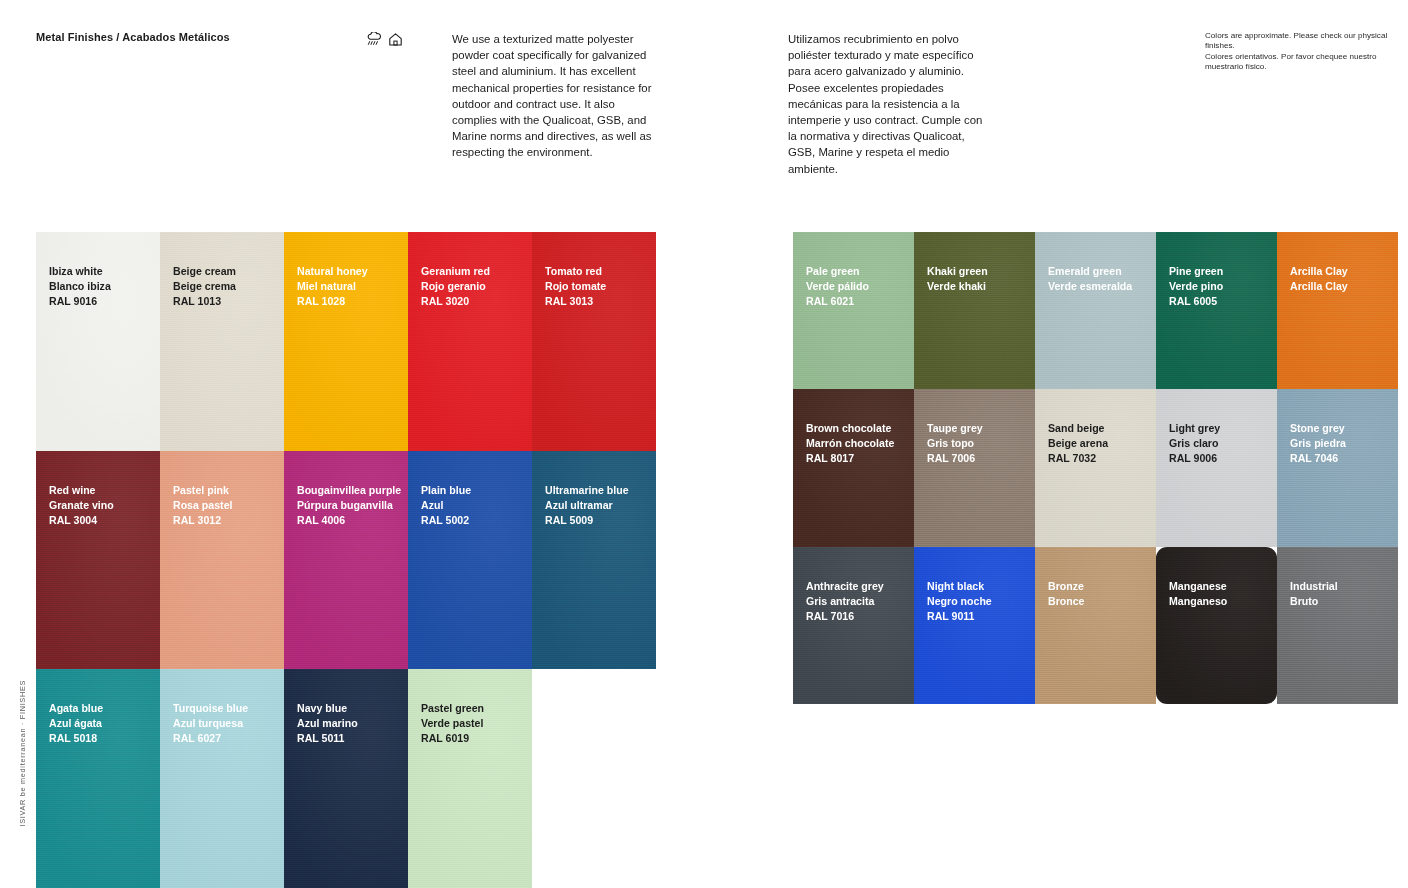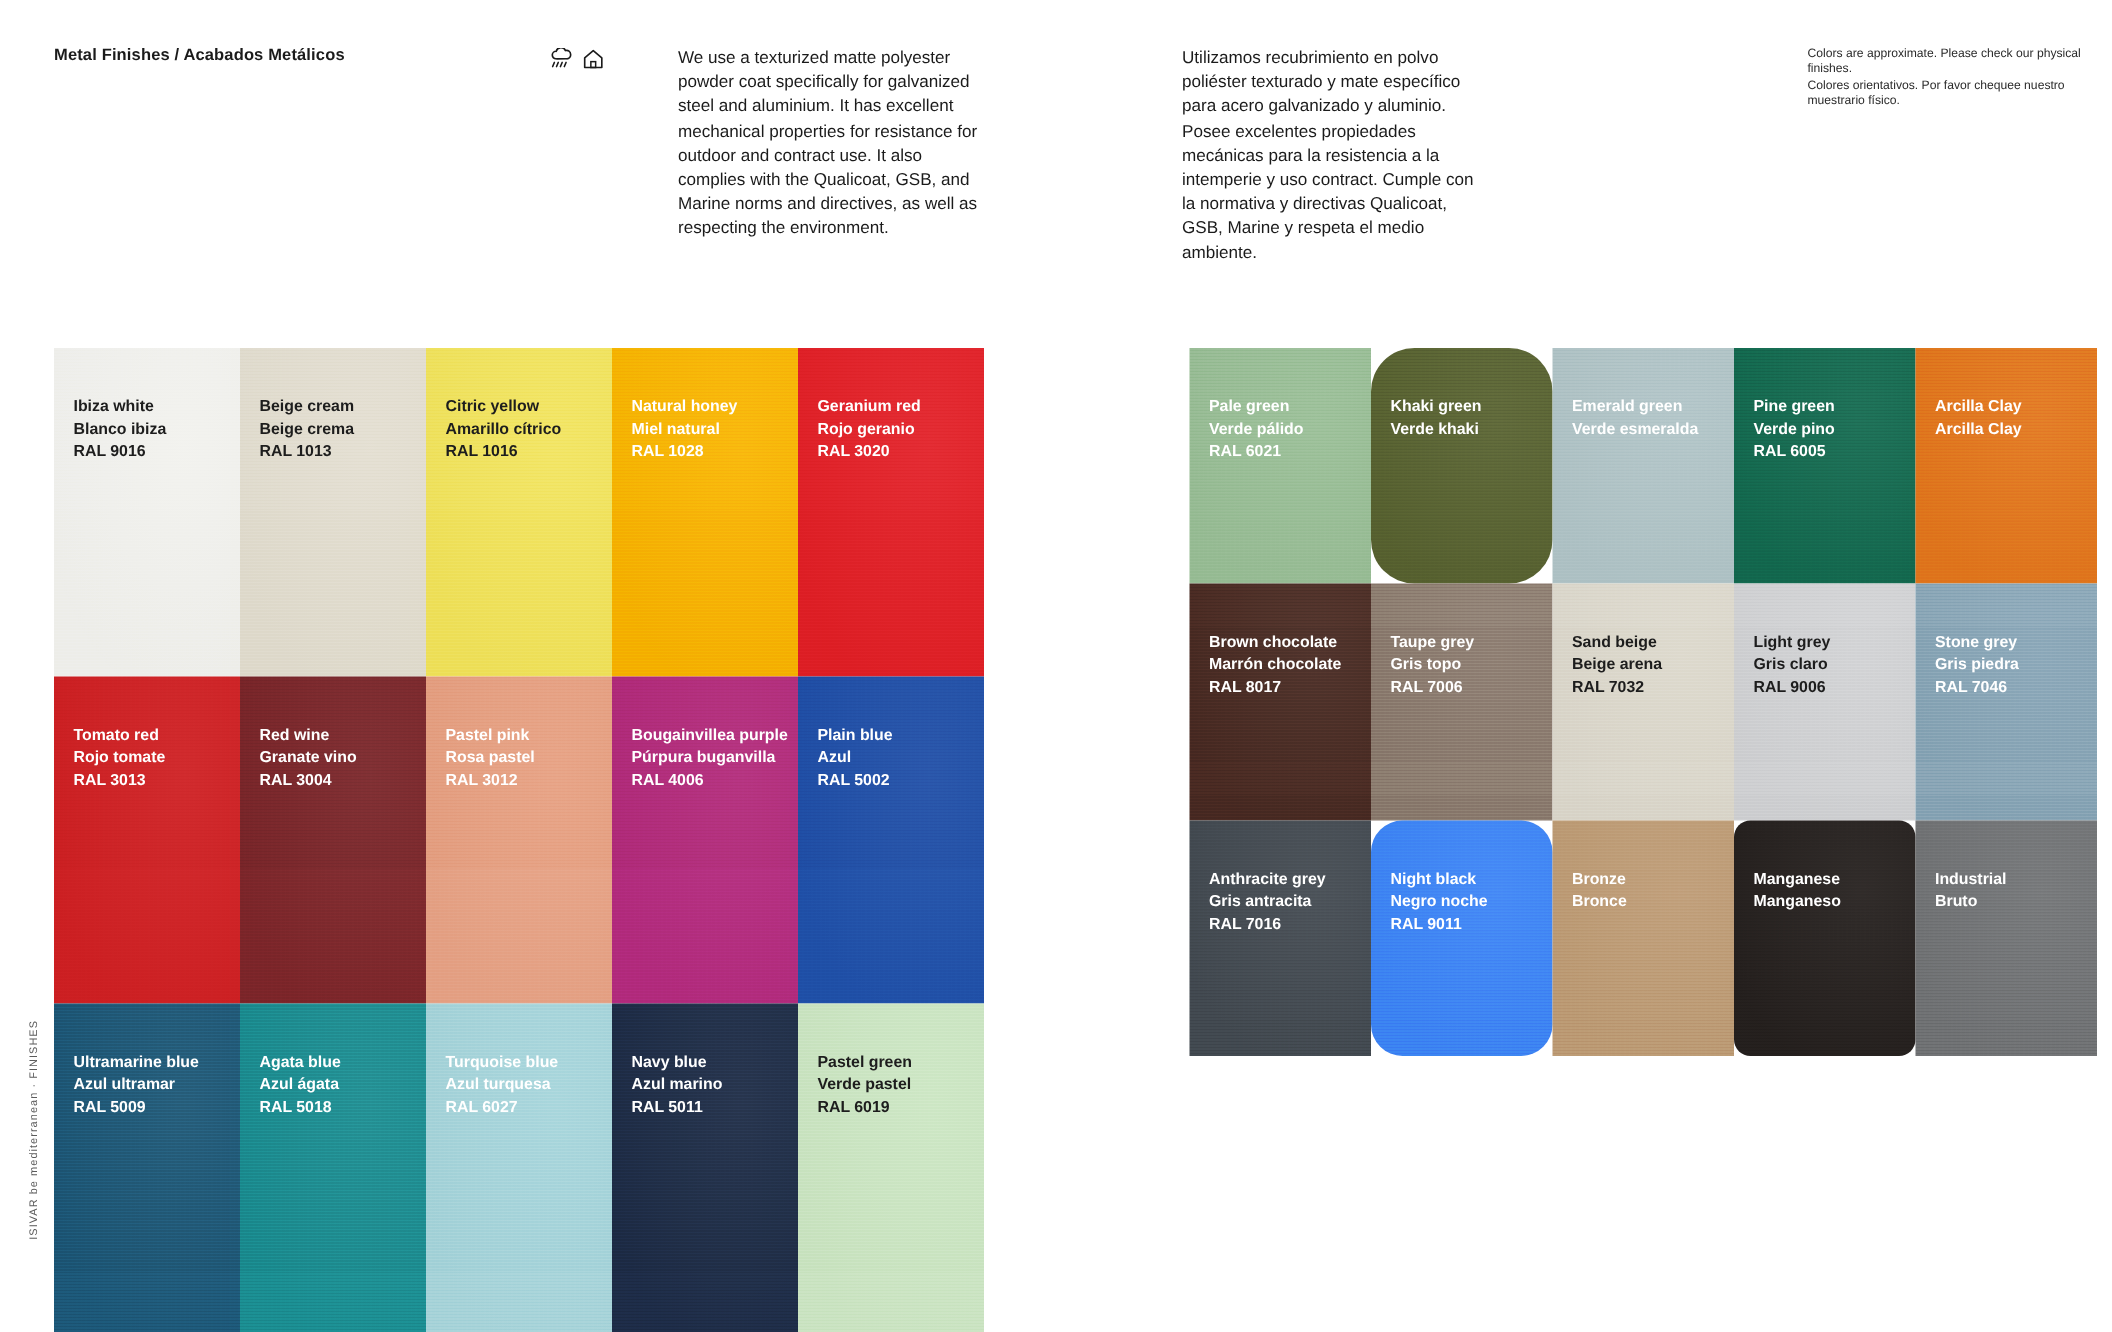--- a/index.html
+++ b/index.html
@@ -180,27 +180,20 @@
           <div class="ral">RAL 9016</div>
         </div>
       </div>
       <div class="swatch dark-text" style="background: rgb(227, 222, 208);">
         <div class="swatch-label">
           <div>Beige cream</div>
           <div>Beige crema</div>
           <div class="ral">RAL 1013</div>
         </div>
       </div>
-      <div class="swatch dark-text" style="background: rgb(242, 228, 92);">
-        <div class="swatch-label">
-          <div>Citric yellow</div>
-          <div>Amarillo cítrico</div>
-          <div class="ral">RAL 1016</div>
-        </div>
-      </div>
       <div class="swatch light-text" style="background: rgb(249, 180, 0);">
         <div class="swatch-label">
           <div>Natural honey</div>
           <div>Miel natural</div>
           <div class="ral">RAL 1028</div>
         </div>
       </div>
       <div class="swatch light-text" style="background: rgb(226, 31, 38);">
         <div class="swatch-label">
           <div>Geranium red</div>
@@ -280,21 +273,21 @@
       </div>
     </div>
   <div id="grid-right" class="grid">
       <div class="swatch light-text" style="background: rgb(151, 189, 148);">
         <div class="swatch-label">
           <div>Pale green</div>
           <div>Verde pálido</div>
           <div class="ral">RAL 6021</div>
         </div>
       </div>
-      <div class="swatch light-text" style="background: rgb(86, 96, 47); border-radius: 29px;">
+      <div class="swatch light-text" style="background: rgb(86, 96, 47);">
         <div class="swatch-label">
           <div>Khaki green</div>
           <div>Verde khaki</div>
         </div>
       </div>
       <div class="swatch light-text" style="background: rgb(175, 195, 198);">
         <div class="swatch-label">
           <div>Emerald green</div>
           <div>Verde esmeralda</div>
         </div>
@@ -347,21 +340,21 @@
           <div class="ral">RAL 7046</div>
         </div>
       </div>
       <div class="swatch light-text" style="background: rgb(65, 72, 79);">
         <div class="swatch-label">
           <div>Anthracite grey</div>
           <div>Gris antracita</div>
           <div class="ral">RAL 7016</div>
         </div>
       </div>
-      <div class="swatch light-text" style="background: #3b82f6; border-radius: 21px;">
+      <div class="swatch light-text" style="background: #1d4ed8;">
         <div class="swatch-label">
           <div>Night black</div>
           <div>Negro noche</div>
           <div class="ral">RAL 9011</div>
         </div>
       </div>
       <div class="swatch light-text" style="background: rgb(189, 154, 115);">
         <div class="swatch-label">
           <div>Bronze</div>
           <div>Bronce</div>

